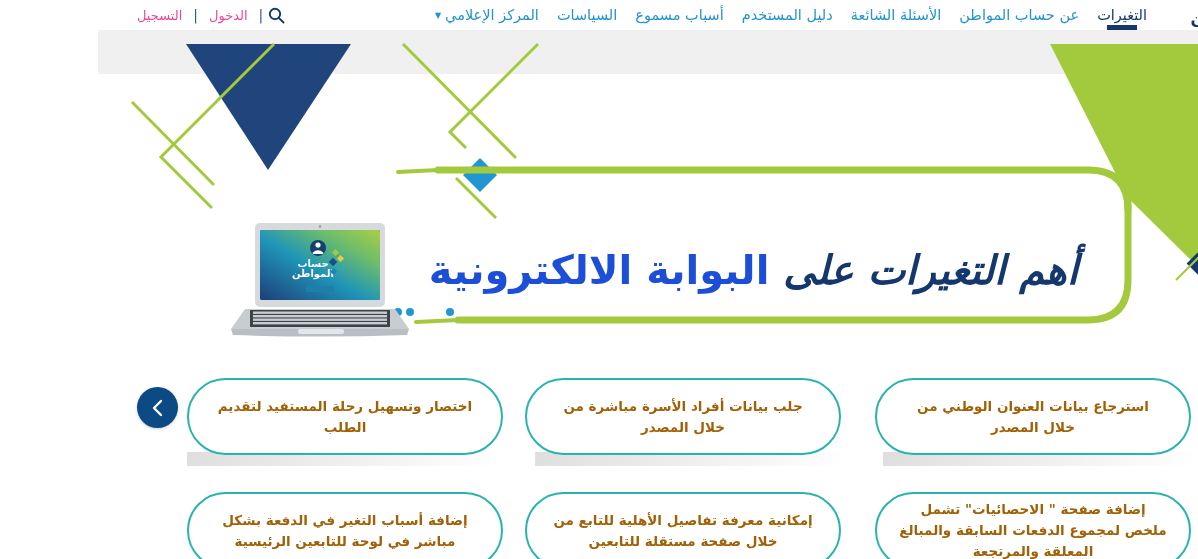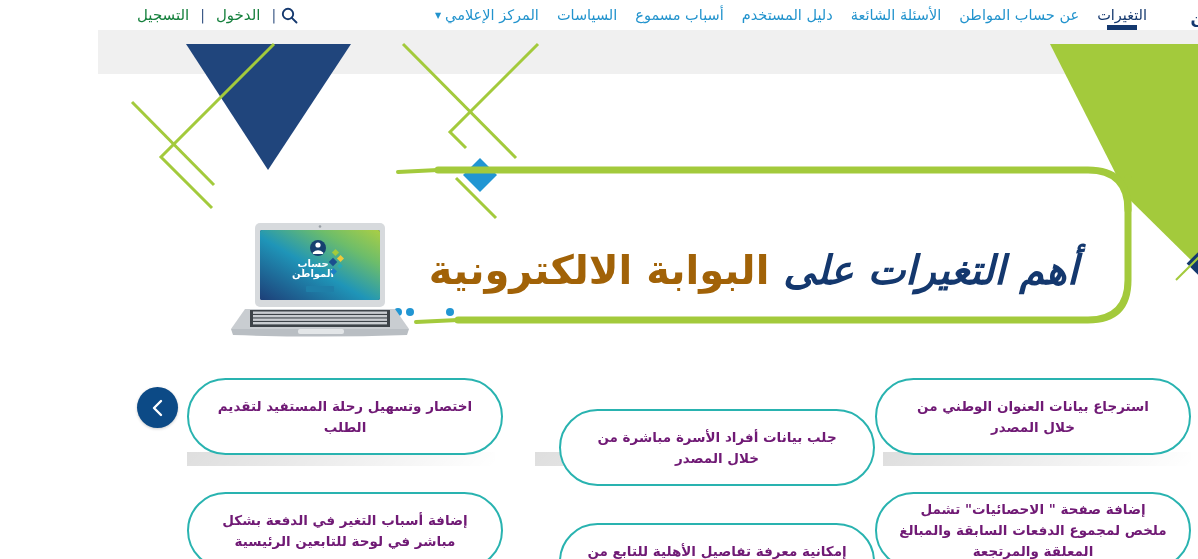--- a/index.html
+++ b/index.html
@@ -95,22 +95,22 @@
     position: absolute;
     left: 28px;
     top: 0;
     height: 30px;
     display: flex;
     flex-direction: row;
     align-items: center;
     gap: 0;
   }
   .auth-link {
-    color: #15803d;
-    font-size: 15px;
+    color: #ec4899;
+    font-size: 13px;
     padding: 0 11px;
     cursor: pointer;
     white-space: nowrap;
   }
   .sep {
     color: #14386e;
     font-size: 14px;
     opacity: .85;
   }
   .search-btn {
@@ -143,21 +143,21 @@
     position: absolute;
     top: 218px;
     right: 218px;
     font-size: 40px;
     font-weight: bold;
     white-space: nowrap;
     line-height: 1.1;
     direction: rtl;
   }
   .h-dark { color: #14386e; font-style: italic; }
-  .h-teal { color: #a16207; }
+  .h-teal { color: #1d4ed8; }
 
   
   .laptop {
     position: absolute;
     left: 133px;
     top: 193px;
     width: 178px;
     height: 115px;
   }
 
@@ -195,41 +195,41 @@
 
   .card {
     position: absolute;
     background: #ffffff;
     border: 2.5px solid #29b3b0;
     border-radius: 40px;
     display: flex;
     align-items: center;
     justify-content: center;
     text-align: center;
-    color: #701a75;
+    color: #a16207;
     font-size: 13.5px;
     font-weight: bold;
     line-height: 1.55;
     padding: 10px 22px;
     direction: rtl;
     cursor: pointer;
   }
 
   
   .card-shadow {
     position: absolute;
     background: linear-gradient(135deg, rgba(0,0,0,0.13), rgba(0,0,0,0));
     z-index: 0;
   }
 
   .row1 { top: 38px; height: 77px; }
   .row2 { top: 152px; height: 77px; }
 
   .col-r { right: 105px;  width: 316px; }
-  .col-m { right: 421px; width: 316px; margin-top: 31px; }
+  .col-m { right: 455px; width: 316px; }
   .col-l { right: 793px; width: 316px; }
 </style>
 </head>
 <body>
 
 <div class="page">
 
   <div class="navbar">
 
     <div class="logo-block">

